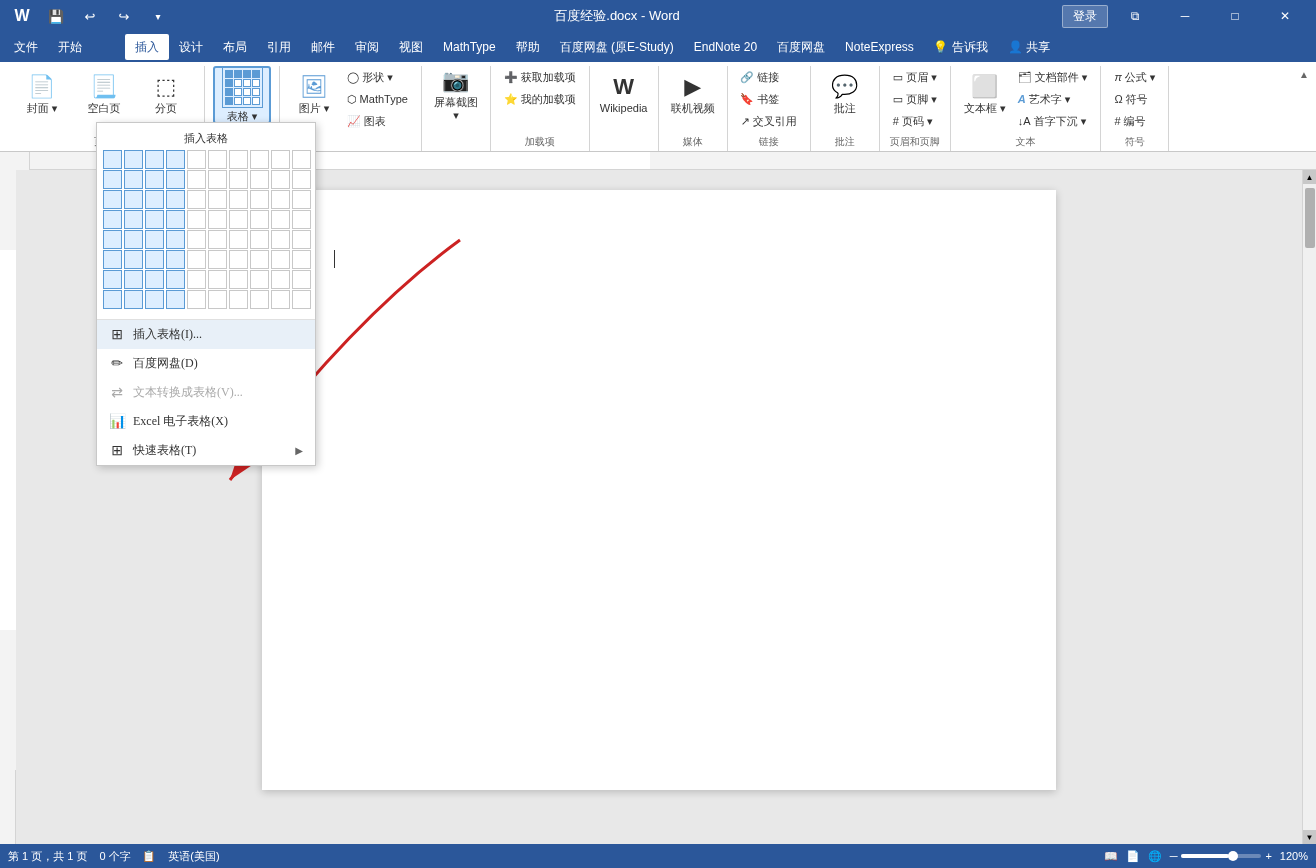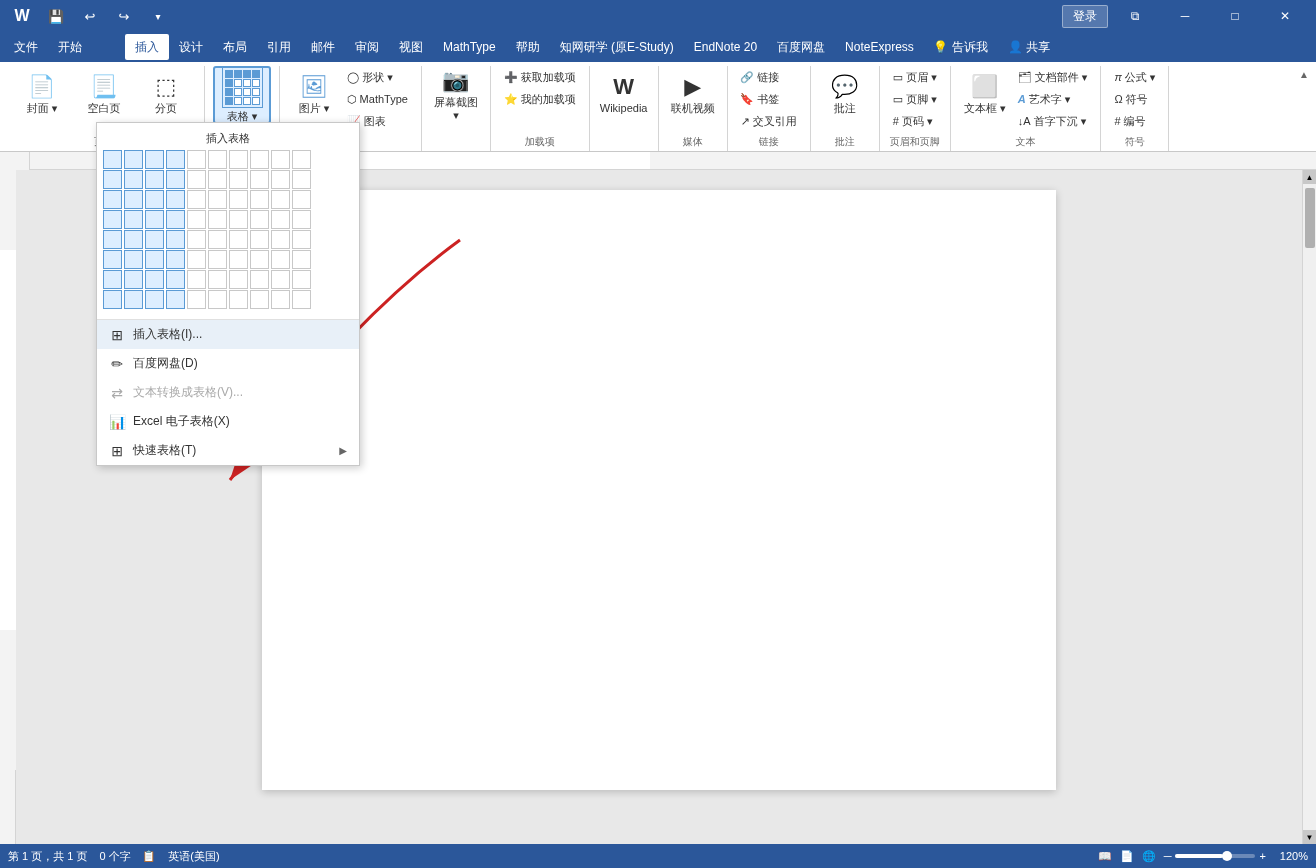--- a/index.html
+++ b/index.html
@@ -184,25 +184,26 @@
     .zoom-slider { display: flex; align-items: center; gap: 4px; }
     .zoom-bar { width: 80px; height: 4px; background: rgba(255,255,255,0.3); border-radius: 2px; position: relative; }
     .zoom-fill { width: 60%; height: 4px; background: white; border-radius: 2px; }
     .zoom-thumb { width: 10px; height: 10px; background: white; border-radius: 50%; position: absolute; top: -3px; left: 58%; }
 
     
     #table-dropdown {
       position: absolute;
       top: 122px;
       left: 96px;
-      width: 264px;
+      width: 220px;
       background: white;
       border: 1px solid #c8c8c8;
       box-shadow: 2px 2px 8px rgba(0,0,0,0.2);
       z-index: 1000;
+      font-family: Liberation Serif, serif;
     }
     #table-grid-area {
       padding: 6px;
       background: white;
     }
     .table-grid {
       display: grid;
       grid-template-columns: repeat(10, 20px);
       gap: 1px;
       margin-bottom: 4px;
@@ -249,20 +250,21 @@
 <body>
 
 <div id="title-bar">
   <div class="title-left">
     <span class="quick-access-btn" style="font-size:16px; color:white; font-weight:bold;">W</span>
     <span class="quick-access-btn" title="保存">💾</span>
     <span class="quick-access-btn" title="撤销">↩</span>
     <span class="quick-access-btn" title="恢复">↪</span>
     <span class="quick-access-btn" style="font-size:10px;">▾</span>
   </div>
+  <div class="title-center">百度经验.docx - Word</div>
   <div class="title-right">
     <button class="login-btn">登录</button>
     <div class="title-bar-btn">⧉</div>
     <div class="title-bar-btn">─</div>
     <div class="title-bar-btn">□</div>
     <div class="title-bar-btn close">✕</div>
   </div>
 </div>
 
 <div id="menu-bar">
@@ -270,21 +272,21 @@
   <div class="menu-item">开始</div>
   <div class="menu-item active">插入</div>
   <div class="menu-item">设计</div>
   <div class="menu-item">布局</div>
   <div class="menu-item">引用</div>
   <div class="menu-item">邮件</div>
   <div class="menu-item">审阅</div>
   <div class="menu-item">视图</div>
   <div class="menu-item">MathType</div>
   <div class="menu-item">帮助</div>
-  <div class="menu-item">知网研学 (原E-Study)</div>
+  <div class="menu-item">百度网盘 (原E-Study)</div>
   <div class="menu-item">EndNote 20</div>
   <div class="menu-item">百度网盘</div>
   <div class="menu-item">NoteExpress</div>
   <div class="menu-item">💡 告诉我</div>
   <div class="menu-item">👤 共享</div>
 </div>
 
 <div id="ribbon">
 
   <div class="ribbon-group pages-group">
@@ -658,21 +660,21 @@
     <span title="阅读视图">📖</span>
     <span title="页面视图">📄</span>
     <span title="Web视图">🌐</span>
     <div class="zoom-slider">
       <span style="cursor:pointer;">─</span>
       <div class="zoom-bar">
         <div class="zoom-fill"></div>
         <div class="zoom-thumb"></div>
       </div>
       <span style="cursor:pointer;">+</span>
-      <span style="margin-left:10px;">120%</span>
+      <span style="margin-left:4px;">120%</span>
     </div>
   </div>
 </div>
 
 <style>
 @keyframes blink {
   0%, 100% { opacity: 1; }
   50% { opacity: 0; }
 }
 </style>

